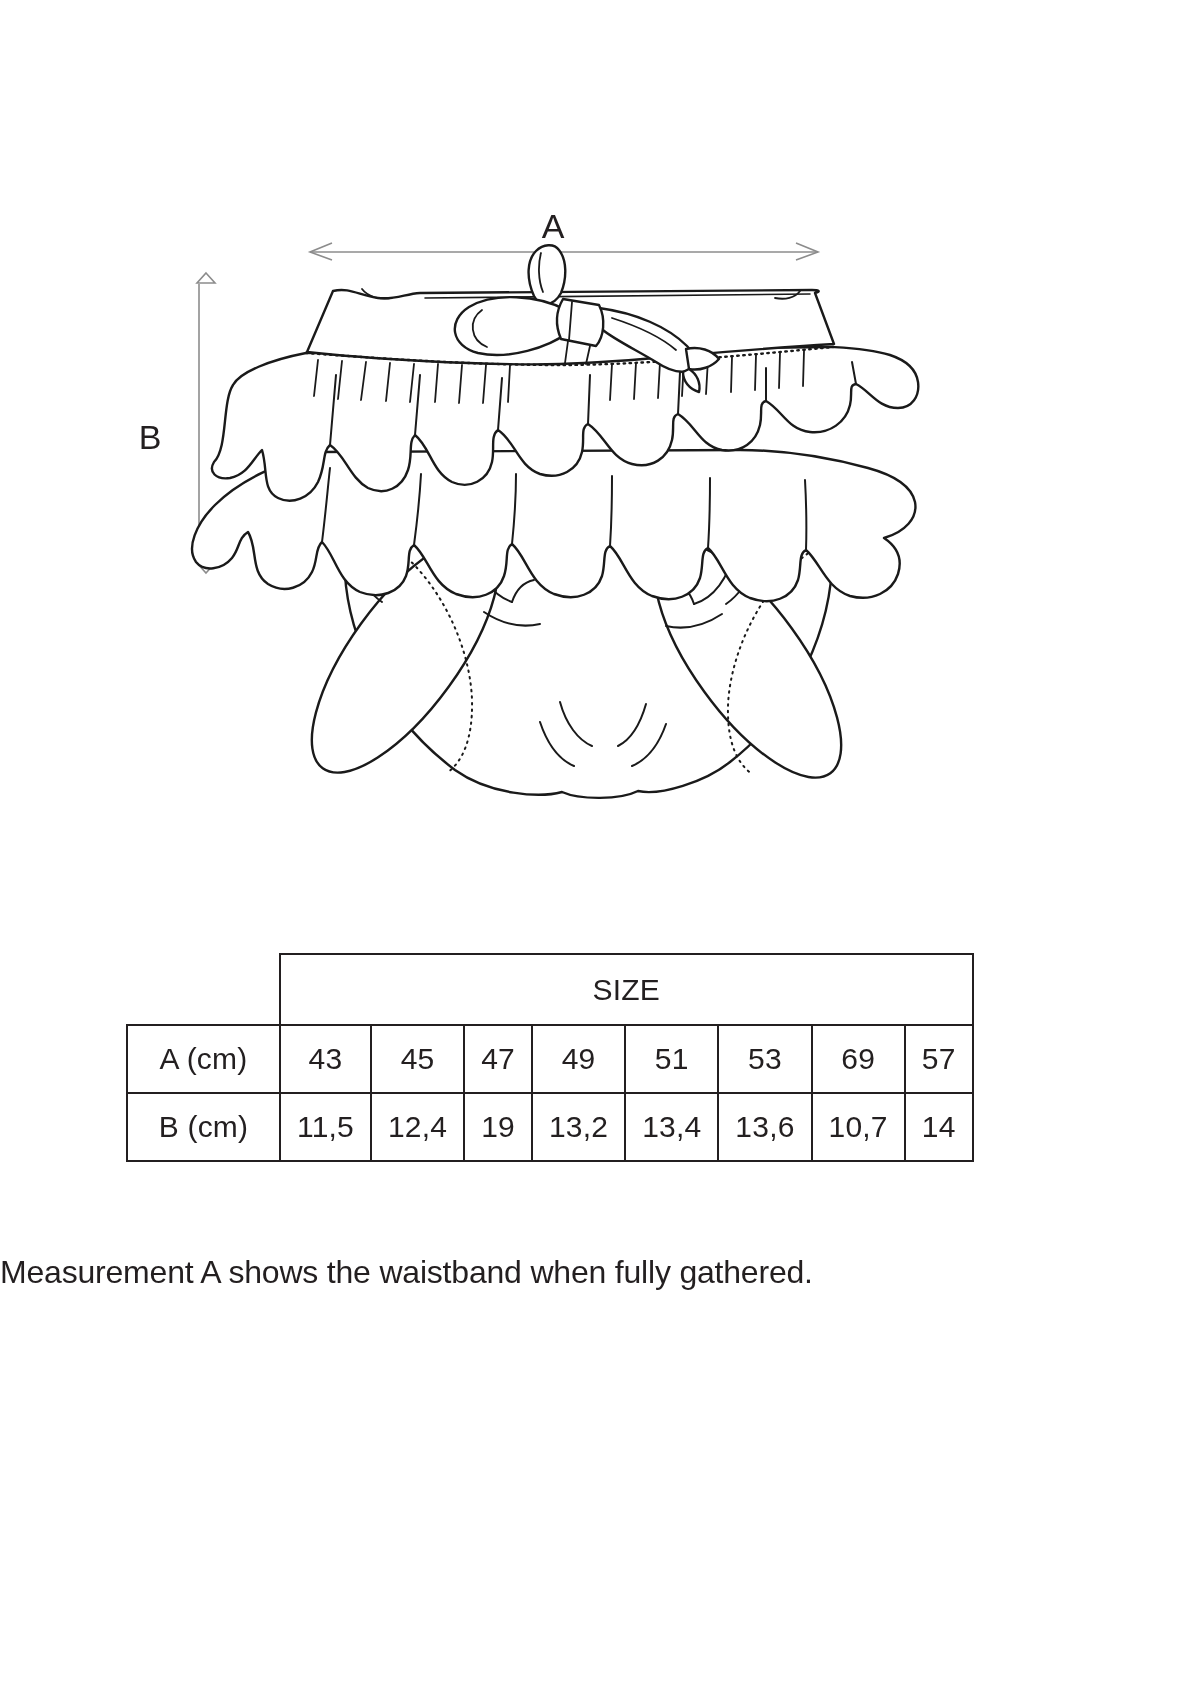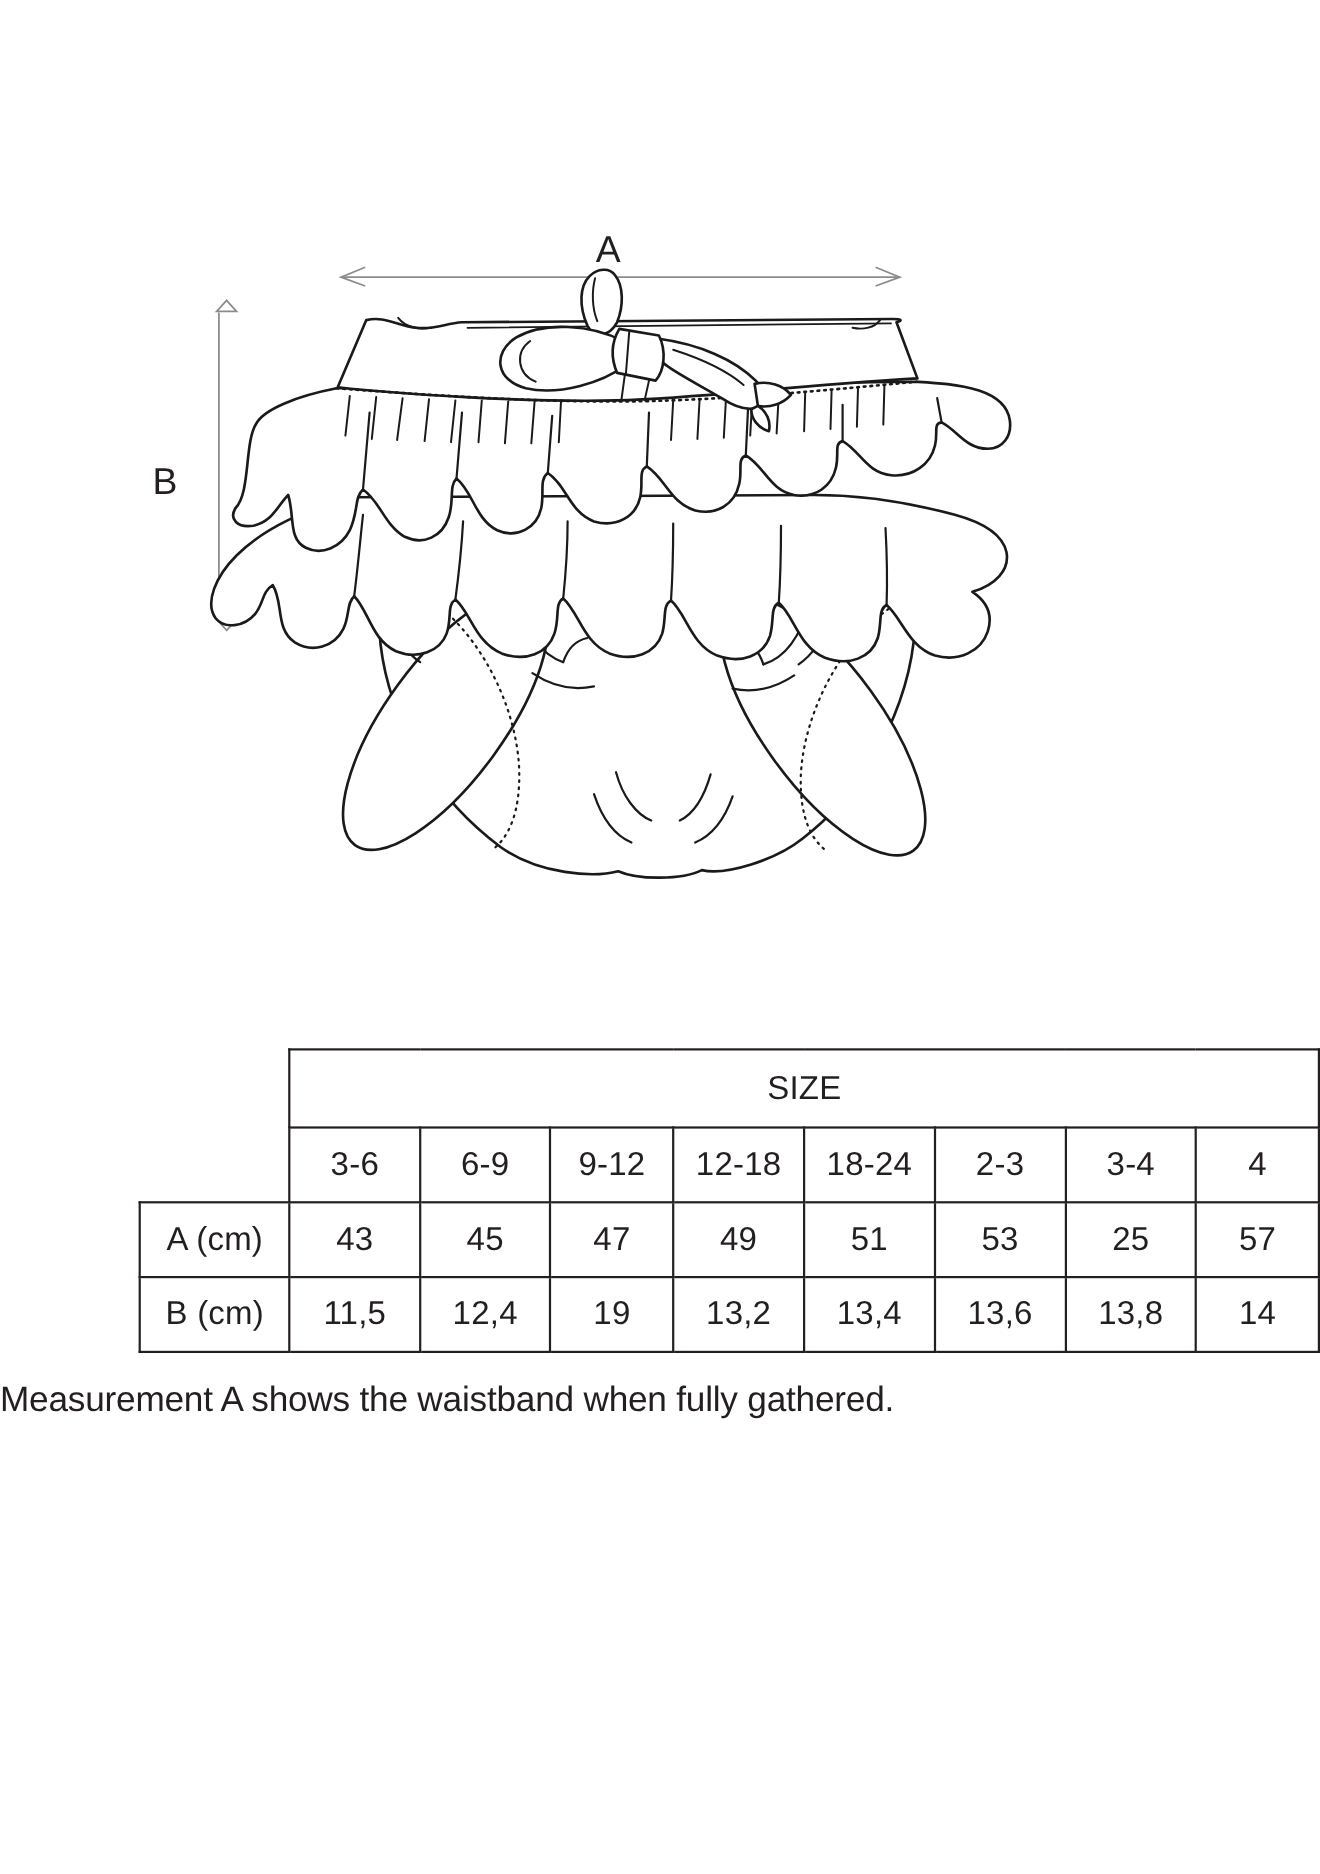--- a/index.html
+++ b/index.html
@@ -158,51 +158,40 @@
     </g>
   </g>
 </svg>
 
 <table class="size-table">
   <tbody>
       <tr class="row-header">
     <td class="empty col-label"></td>
     <td colspan="8">SIZE</td>
   </tr>
-  <tr class="row-sizes">
-    <td class="empty col-label"></td>
-    <td class="col-size">3-6</td>
-    <td class="col-size">6-9</td>
-    <td class="col-size">9-12</td>
-    <td class="col-size">12-18</td>
-    <td class="col-size">18-24</td>
-    <td class="col-size">2-3</td>
-    <td class="col-size">3-4</td>
-    <td class="col-size">4</td>
-  </tr>
   <tr class="row-vals">
     <td class="col-label">A (cm)</td>
     <td>43</td>
     <td>45</td>
     <td>47</td>
     <td>49</td>
     <td>51</td>
     <td>53</td>
-    <td>25</td>
+    <td>69</td>
     <td>57</td>
   </tr>
   <tr class="row-vals">
     <td class="col-label">B (cm)</td>
     <td>11,5</td>
     <td>12,4</td>
     <td>19</td>
     <td>13,2</td>
     <td>13,4</td>
     <td>13,6</td>
-    <td>13,8</td>
+    <td>10,7</td>
     <td>14</td>
   </tr>
 </tbody>
   </table>
 
 <div class="note">
   <div>Measurement A shows the waistband when fully gathered.</div>
 </div>
 
 </body></html>

